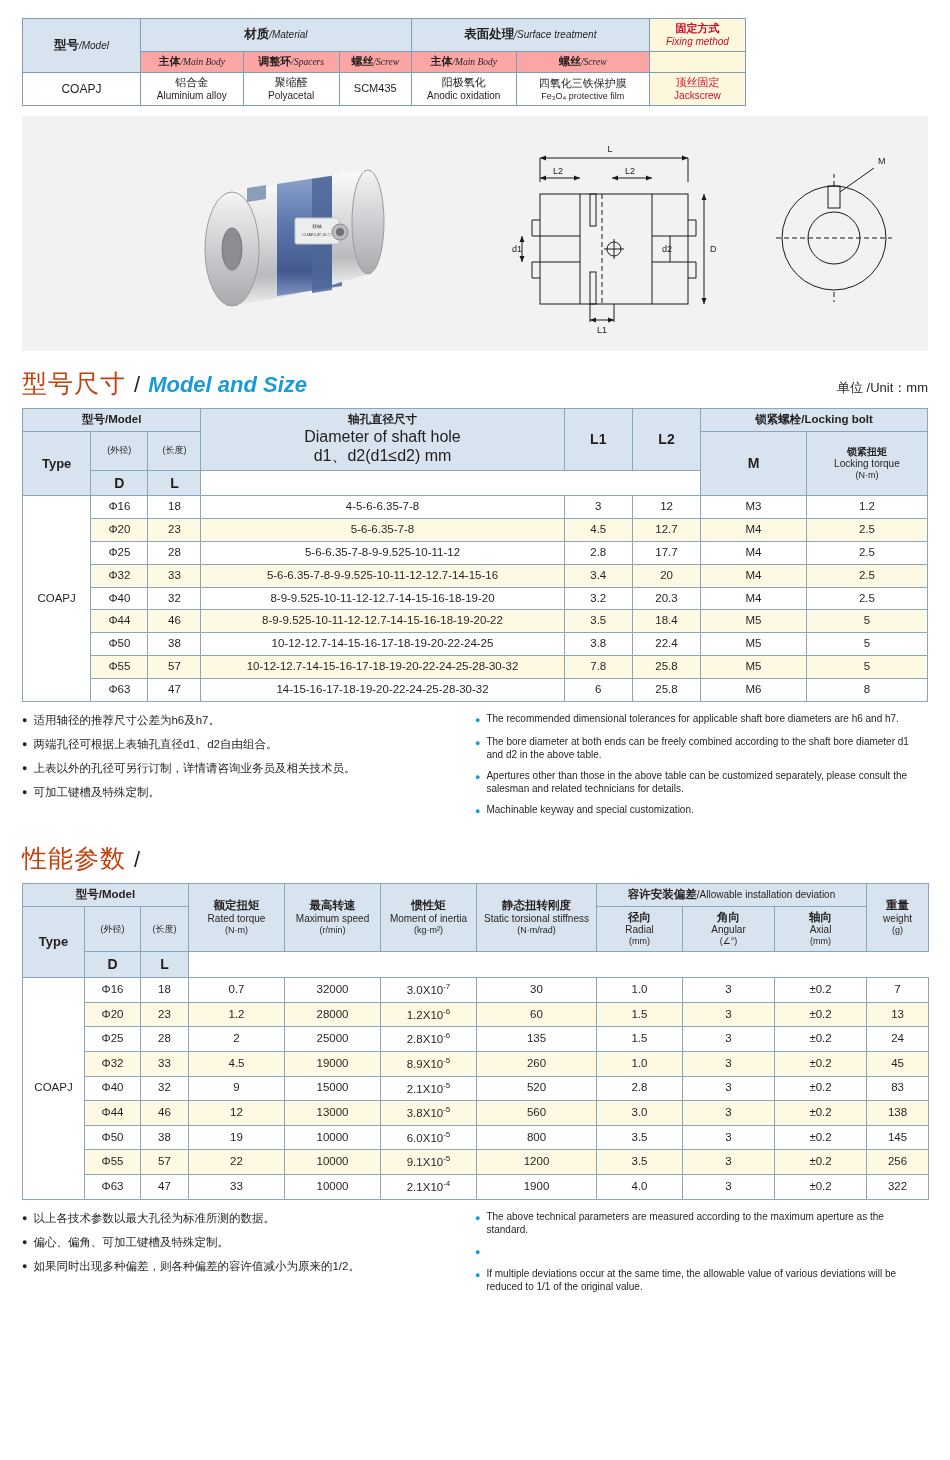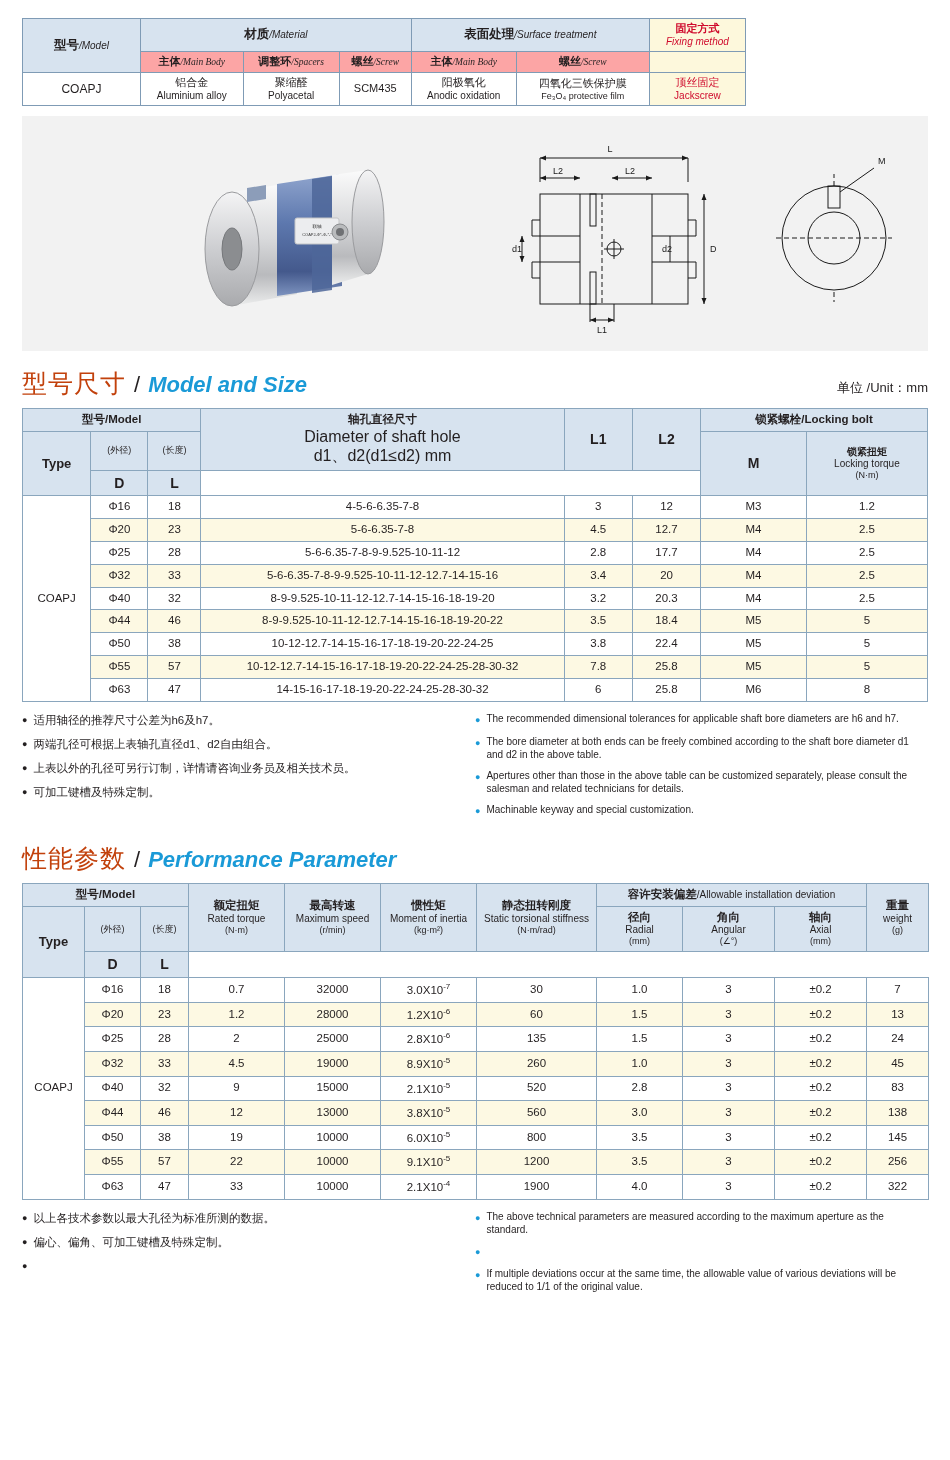--- a/index.html
+++ b/index.html
@@ -453,21 +453,20 @@
       <div class="note">
           <span class="bullet">●</span>
           <span>Machinable keyway and special customization.</span>
         </div>
     </div>
   </div>
 
   <div class="sec-title">
     <span class="cn">性能参数</span>
     <span class="slash">/</span>
-    <span class="en">Performance Parameter</span>
   </div>
 
   <table class="dt">
     <colgroup>
       <col style="width:62px">
         <col style="width:56px">
         <col style="width:48px">
       <col style="width:96px">
         <col style="width:96px">
         <col style="width:96px">
@@ -651,20 +650,21 @@
       <div class="note">
           <span class="bullet">●</span>
           <span>以上各技术参数以最大孔径为标准所测的数据。</span>
         </div>
       <div class="note">
           <span class="bullet">●</span>
           <span>偏心、偏角、可加工键槽及特殊定制。</span>
         </div>
       <div class="note">
           <span class="bullet">●</span>
+          <span>如果同时出现多种偏差，则各种偏差的容许值减小为原来的1/2。</span>
         </div>
     </div>
     <div class="col notes-en">
       <div class="note">
           <span class="bullet">●</span>
           <span>The above technical parameters are measured according to the maximum aperture as the standard.</span>
         </div>
       <div class="note">
           <span class="bullet">●</span>
         </div>

